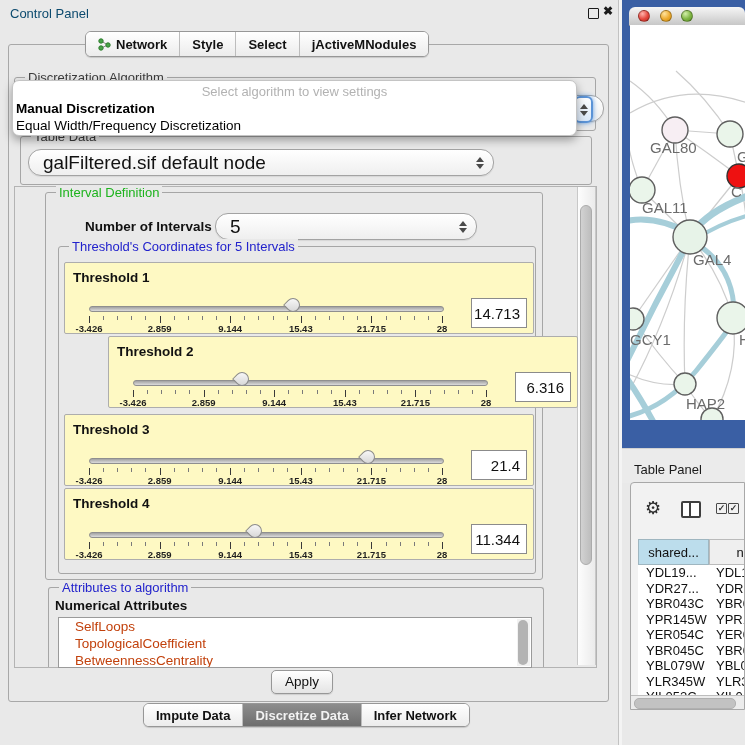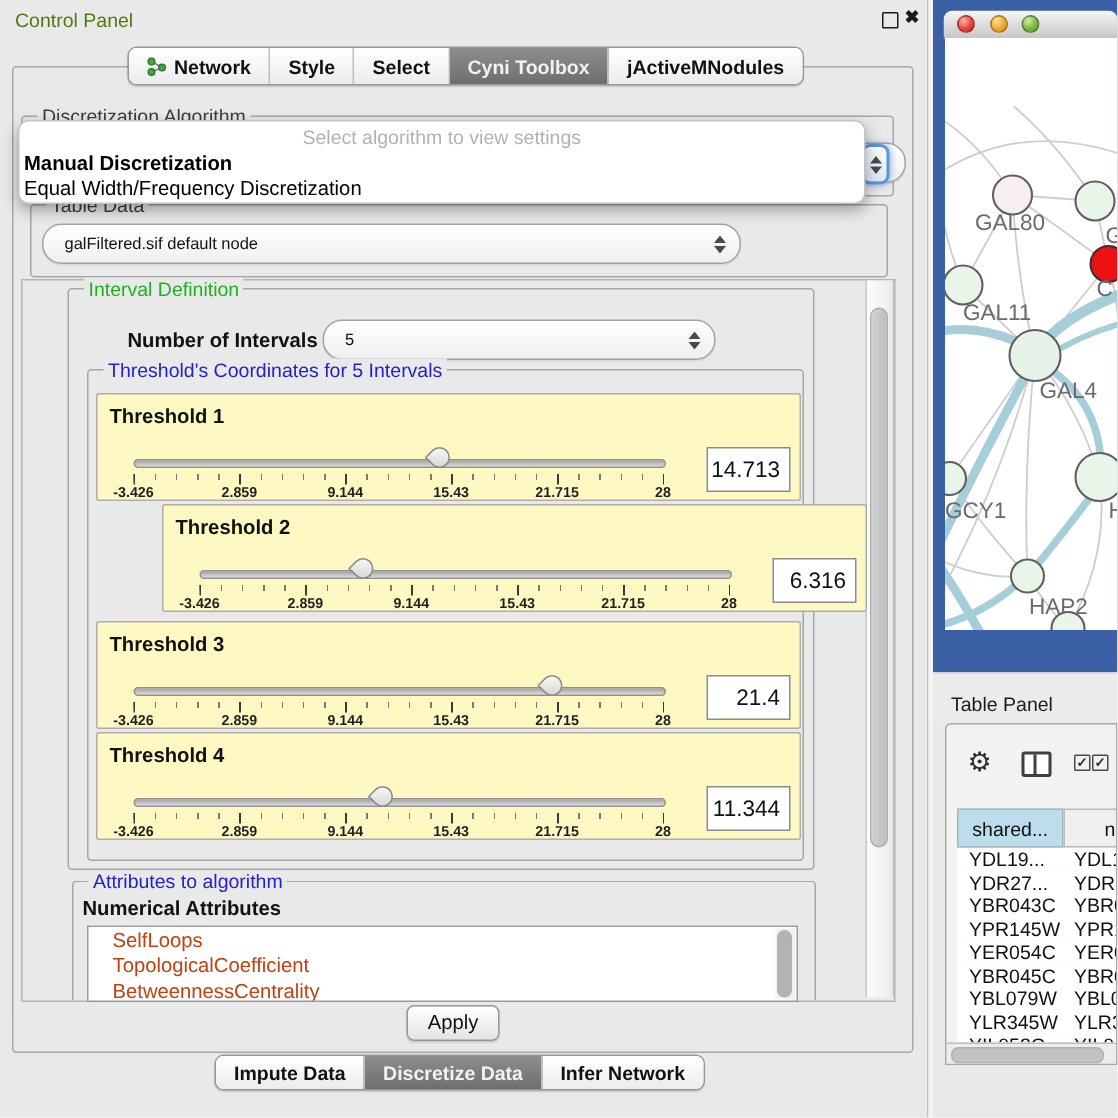--- a/index.html
+++ b/index.html
@@ -3,21 +3,21 @@
 <meta charset="utf-8">
 <style>
   html,body{margin:0;padding:0;}
   #root{position:relative;width:745px;height:745px;background:#e9e9e9;
         font-family:"Liberation Sans",sans-serif;overflow:hidden;color:#111;}
 
   
   #left-panel{position:absolute;left:0;top:0;width:618px;height:745px;background:#e9e9e9;border-right:1px solid #c2c2c2;}
   #gap-strip{position:absolute;left:619px;top:0;width:3px;height:745px;background:#f4f4f4;}
 
-  #cp-title{position:absolute;left:10px;top:6px;font-size:13px;color:#4d7c0f;}
+  #cp-title{position:absolute;left:10px;top:6px;font-size:13px;color:#0c4a6e;}
   #min-icon{position:absolute;left:588px;top:8px;width:9px;height:9px;border:1.5px solid #1a1a1a;border-radius:1px;}
   #close-icon{position:absolute;left:603px;top:4px;font-size:12px;font-weight:bold;color:#1a1a1a;}
 
   .seg-bar{position:absolute;display:flex;height:24px;border:1px solid #979797;border-radius:6px;
            overflow:hidden;background:#fff;box-shadow:0 1px 1px rgba(0,0,0,0.15);}
   #top-tab-bar{left:85px;top:31px;}
   #bottom-tab-bar{left:143px;top:703px;height:22px;}
   .seg{display:flex;align-items:center;padding:0 12px;font-size:13px;font-weight:bold;
        background:linear-gradient(#ffffff,#ececec);border-left:1px solid #bdbdbd;cursor:default;white-space:nowrap;text-align:center;}
   .seg:first-child{border-left:none;}
@@ -27,21 +27,21 @@
   #outer-panel{position:absolute;left:8px;top:44px;width:599px;height:656px;border:1px solid #a8a8a8;border-radius:3px;}
 
   .groupbox{position:absolute;border:1px solid #a6a6a6;border-radius:3px;}
   .gtitle{position:absolute;top:-8px;left:10px;background:#e9e9e9;padding:0 3px;font-size:13px;}
   .gtitle.green{color:#1db31d;}
   .gtitle.blue{color:#2222cc;}
   .gtitle.gray{color:#3c3c3c;}
 
   
   .combo{position:absolute;background:linear-gradient(#ffffff,#efefef);border:1px solid #a3a3a3;border-radius:13px;
-         font-size:11px;display:flex;align-items:center;padding-left:14px;box-shadow:0 1px 1px rgba(0,0,0,0.08);}
+         font-size:19px;display:flex;align-items:center;padding-left:14px;box-shadow:0 1px 1px rgba(0,0,0,0.08);}
   .stepper{position:absolute;right:9px;top:50%;transform:translateY(-50%);display:flex;flex-direction:column;gap:2px;}
   .arr-up{width:0;height:0;border-left:4px solid transparent;border-right:4px solid transparent;border-bottom:5px solid #4a4a4a;}
   .arr-dn{width:0;height:0;border-left:4px solid transparent;border-right:4px solid transparent;border-top:5px solid #4a4a4a;}
 
   #algo-combo{left:22px;top:95px;width:566px;height:25px;}
   #algo-stepper{position:absolute;left:574px;top:96px;width:15px;height:23px;border:2px solid #5b93d6;border-radius:6px;
                 background:linear-gradient(#fbfdff,#d9e7f8);box-shadow:0 0 5px rgba(90,150,220,0.95);
                 display:flex;flex-direction:column;align-items:center;justify-content:center;gap:2px;z-index:5;}
   #algo-group{left:14px;top:77px;width:580px;height:52px;}
   #tabledata-group{left:20px;top:136px;width:570px;height:47px;}
@@ -145,21 +145,20 @@
             <svg width="13" height="13" viewBox="0 0 13 13">
               <line x1="3" y1="3" x2="10" y2="7" stroke="#8a8a8a" stroke-width="1"></line>
               <line x1="3" y1="10" x2="10" y2="7" stroke="#8a8a8a" stroke-width="1"></line>
               <circle cx="3" cy="3" r="2.2" fill="#49a349" stroke="#2e7d2e"></circle>
               <circle cx="3" cy="10" r="2.2" fill="#49a349" stroke="#2e7d2e"></circle>
               <circle cx="10" cy="7" r="2.2" fill="#49a349" stroke="#2e7d2e"></circle>
             </svg>
           </span>Network</div>
         <div class="seg">Style</div>
         <div class="seg">Select</div>
-        <div class="seg sel">Cyni Toolbox</div>
         <div class="seg">jActiveMNodules</div>
       </div>
 
     <div id="algo-group" class="groupbox">
       <span class="gtitle gray">Discretization Algorithm</span>
     </div>
     <div id="algo-combo" class="combo"></div>
     <div id="algo-stepper">
       <span class="arr-up"></span>
       <span class="arr-dn"></span>

